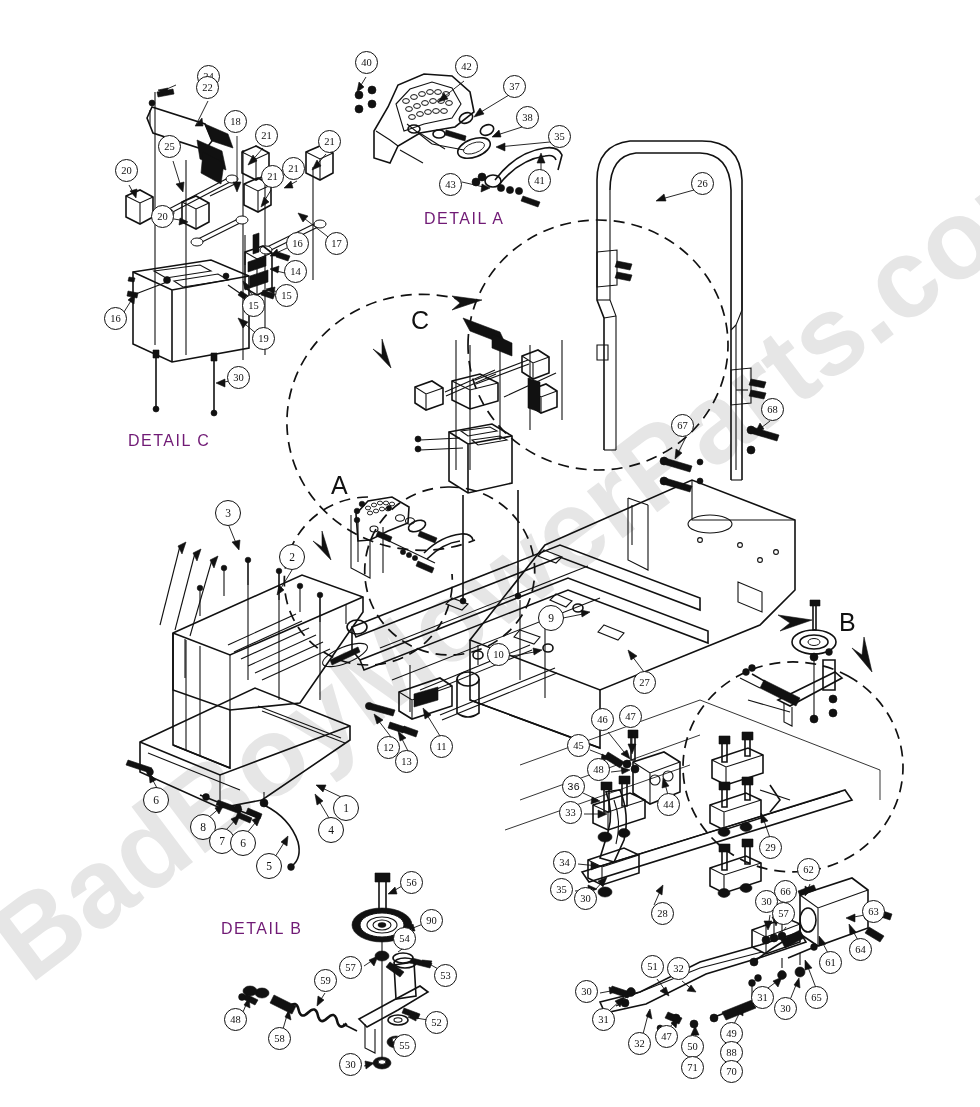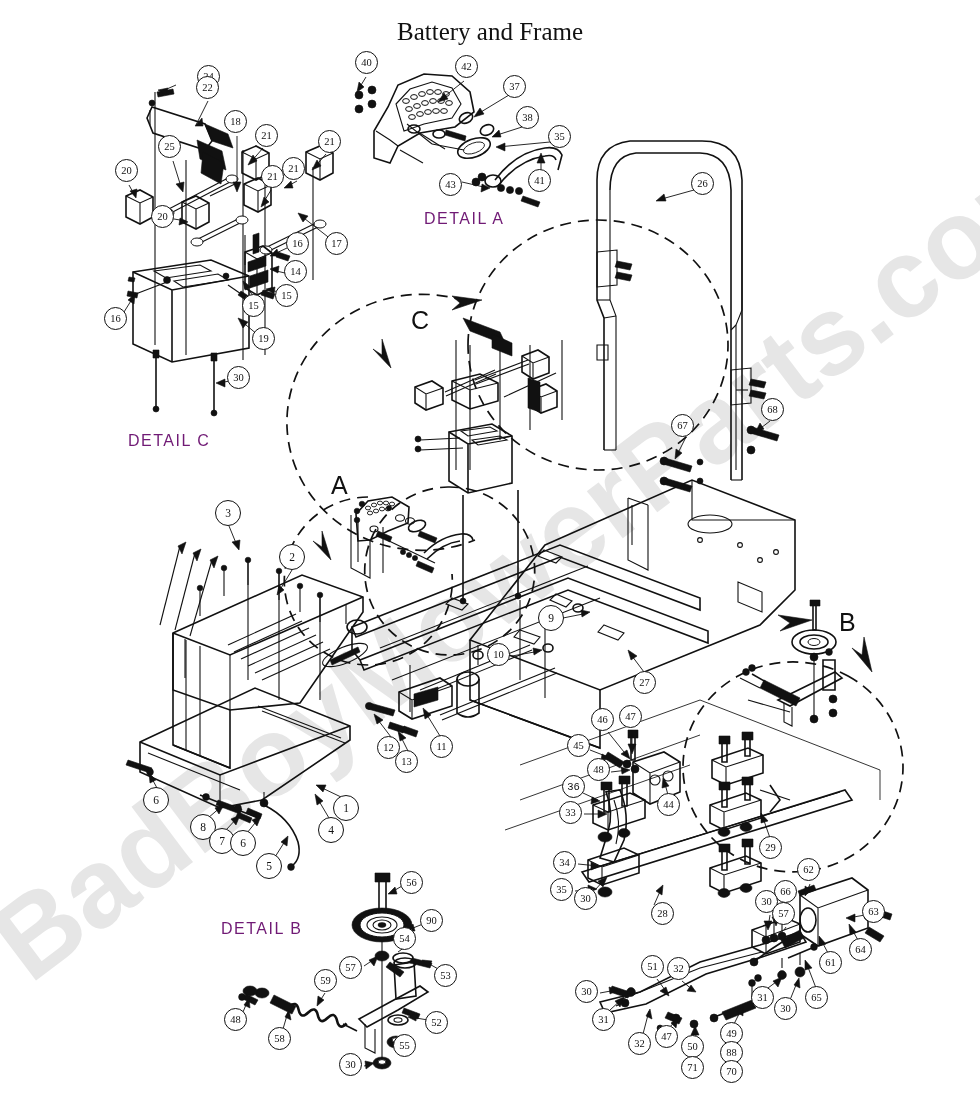--- a/index.html
+++ b/index.html
@@ -32,21 +32,20 @@
 </style>
 </head>
 <body>
 
 <div id="sheet">
 
   <svg id="wm" viewBox="0 0 980 1107" width="980" height="1107">
     <text class="wm-text" x="30" y="985" transform="rotate(-37 30 985)">BadBoyMowerParts.com</text>
   </svg>
 
-  <div class="title">Battery and Frame</div>
 
   <svg class="art" width="980" height="1107" viewBox="0 0 980 1107">
 
     <g>
 
       <path class="ln" d="M155 92 L155 345"></path>
       <path class="ln" d="M186 160 L186 355"></path>
       <path class="ln" d="M243 150 L243 360"></path>
       <path class="ln" d="M265 175 L265 355"></path>
       <path class="ln" d="M313 167 L313 280"></path>

